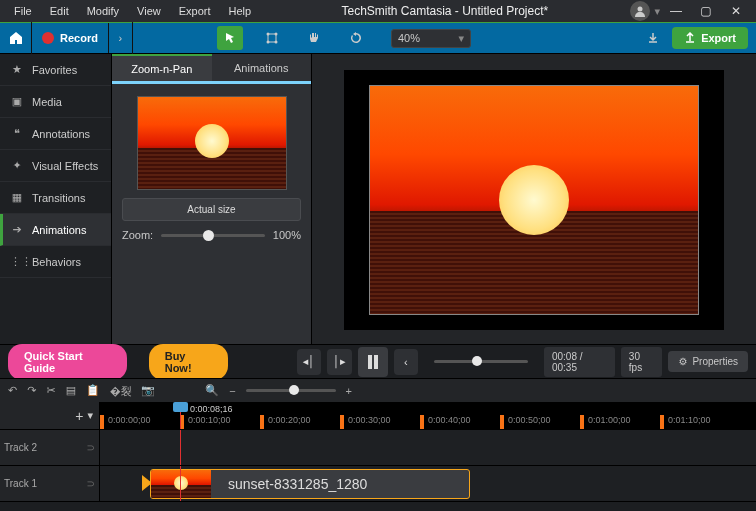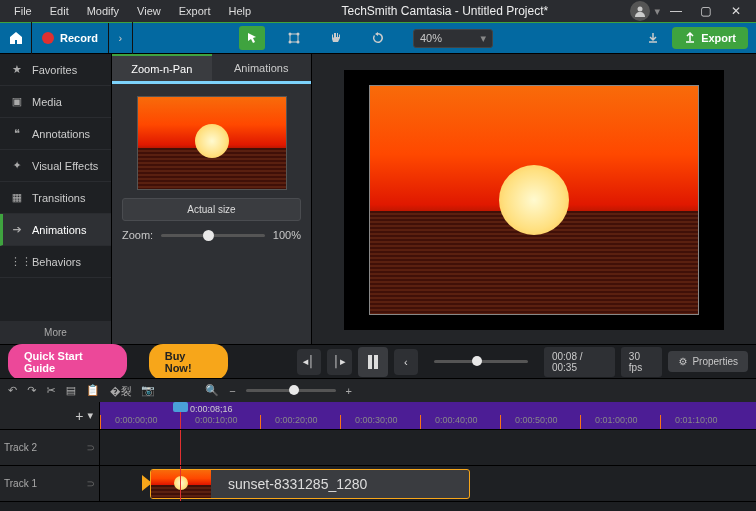--- a/index.html
+++ b/index.html
@@ -7,21 +7,21 @@
 .menubar{height:22px;background:#2a2c30;display:flex;align-items:center;padding:0 6px;gap:2px}
 .menubar .item{padding:3px 8px;color:#ddd;cursor:pointer}
 .menubar .title{flex:1;text-align:center;color:#eee;font-size:12px}
 .menubar .user{width:20px;height:20px;border-radius:50%;background:#555;display:flex;align-items:center;justify-content:center}
 .menubar .winbtn{width:28px;text-align:center;color:#ddd;font-size:12px}
 .toolbar{height:32px;background:#0369a1;display:flex;align-items:center;border-top:1px solid #3fa33f;border-bottom:1px solid #000}
 .homebtn{width:32px;height:32px;display:flex;align-items:center;justify-content:center;border-right:1px solid #111}
 .record{display:flex;align-items:center;gap:6px;padding:0 10px;color:#fff;font-weight:600;border-right:1px solid #111;height:100%}
 .reddot{width:12px;height:12px;border-radius:50%;background:#e03030}
 .chevbtn{width:24px;height:32px;display:flex;align-items:center;justify-content:center;border-right:1px solid #111}
-.canvas-tools{display:flex;align-items:center;gap:16px;margin-left:106px;height:100%}
+.canvas-tools{display:flex;align-items:center;gap:16px;margin-left:84px;height:100%}
 .ctool{width:26px;height:24px;display:flex;align-items:center;justify-content:center;border-radius:3px}
 .ctool.sel{background:#3fa33f}
 .zoomdd{display:flex;align-items:center;background:#2e3034;border:1px solid #444;border-radius:3px;padding:2px 6px;margin-left:6px;width:80px;justify-content:space-between}
 .toolbar .spacer{flex:1}
 .exportbtn{background:#3fa33f;color:#fff;padding:5px 12px;border-radius:4px;display:flex;align-items:center;gap:5px;margin-right:8px;font-weight:600}
 .dlbtn{width:26px;height:24px;display:flex;align-items:center;justify-content:center;margin-right:6px}
 .midrow{display:flex;height:290px}
 .sidebar{width:112px;background:#1e2023;border-right:1px solid #000;display:flex;flex-direction:column}
 .sidetab{height:32px;display:flex;align-items:center;gap:8px;padding:0 10px;color:#ccc;border-bottom:1px solid #2a2c30}
 .sidetab.sel{background:#2e3034;border-left:3px solid #3fa33f;padding-left:7px;color:#fff}
@@ -54,23 +54,23 @@
 .sl .k{position:absolute;left:40%;top:-4px;width:10px;height:10px;border-radius:50%;background:#e8e8e8}
 .tc{background:#2e3034;padding:4px 8px;border-radius:3px;font-size:10px;color:#ccc}
 .propsbtn{background:#3a3c40;padding:5px 10px;border-radius:4px;display:flex;align-items:center;gap:5px;margin-left:auto;font-size:10px}
 .tl-tools{height:24px;background:#232528;display:flex;align-items:center;padding:0 8px;gap:10px;border-top:1px solid #000}
 .tl-tools .ti{color:#aaa;font-size:11px}
 .tl-tools .ztrack{width:90px;height:3px;background:#555;position:relative;border-radius:2px}
 .tl-tools .zk{position:absolute;left:48%;top:-4px;width:10px;height:10px;border-radius:50%;background:#e8e8e8}
 .timeline{flex:1;background:#1c1e21;display:flex;flex-direction:column;overflow:hidden}
 .rulerrow{display:flex;height:28px;border-bottom:1px solid #000}
 .trackhead{width:100px;background:#232528;border-right:1px solid #000;display:flex;align-items:center;justify-content:flex-end;padding-right:6px;gap:4px}
-.ruler{flex:1;position:relative;background:#4c1d95}
+.ruler{flex:1;position:relative;background:#000000}
 .ruler .ticks{position:absolute;left:0;right:0;bottom:0;height:14px;display:flex;font-size:9px;color:#888}
-.ruler .tick{width:80px;border-left:1px solid #f97316;padding-left:14px}
+.ruler .tick{width:80px;border-left:4px solid #f97316;padding-left:4px}
 .playhead{position:absolute;left:80px;top:0;bottom:0;width:1px;background:#e03030}
 .playhead .cap{position:absolute;top:0;left:-7px;width:15px;height:10px;background:#4aa0d8;border-radius:2px}
 .phlabel{position:absolute;left:90px;top:2px;font-size:9px;color:#ccc}
 .trackrow{display:flex;height:36px;border-bottom:1px solid #000}
 .trackrow .trackhead{font-size:10px;color:#aaa;justify-content:space-between;padding:0 4px}
 .trackrow .lane{flex:1;position:relative;background:#1e2023}
 .clip{position:absolute;left:50px;top:3px;height:30px;width:320px;background:#3a3c40;border:1px solid #f7a61a;border-radius:3px;display:flex;align-items:center;overflow:hidden}
 .clip .cthumb{width:60px;height:100%;position:relative;overflow:hidden}
 .clip .clabel{padding-left:17px;font-size:14px;color:#ddd}
 .marker{position:absolute;left:42px;top:9px;width:0;height:0;border-top:8px solid transparent;border-bottom:8px solid transparent;border-left:10px solid #f7a61a}
@@ -179,21 +179,20 @@
         <span>Transitions</span>
       </div>
     <div class="sidetab sel">
         <span class="si">➔</span>
         <span>Animations</span>
       </div>
     <div class="sidetab">
         <span class="si">⋮⋮</span>
         <span>Behaviors</span>
       </div>
-    <div class="more">More</div>
   </div>
 
   <div class="panel">
     <div class="paneltabs">
       <div class="paneltab sel">Zoom-n-Pan</div>
       <div class="paneltab">Animations</div>
     </div>
     <div class="thumb">
       <div class="sunset"></div>
         <div class="horizon"></div>

